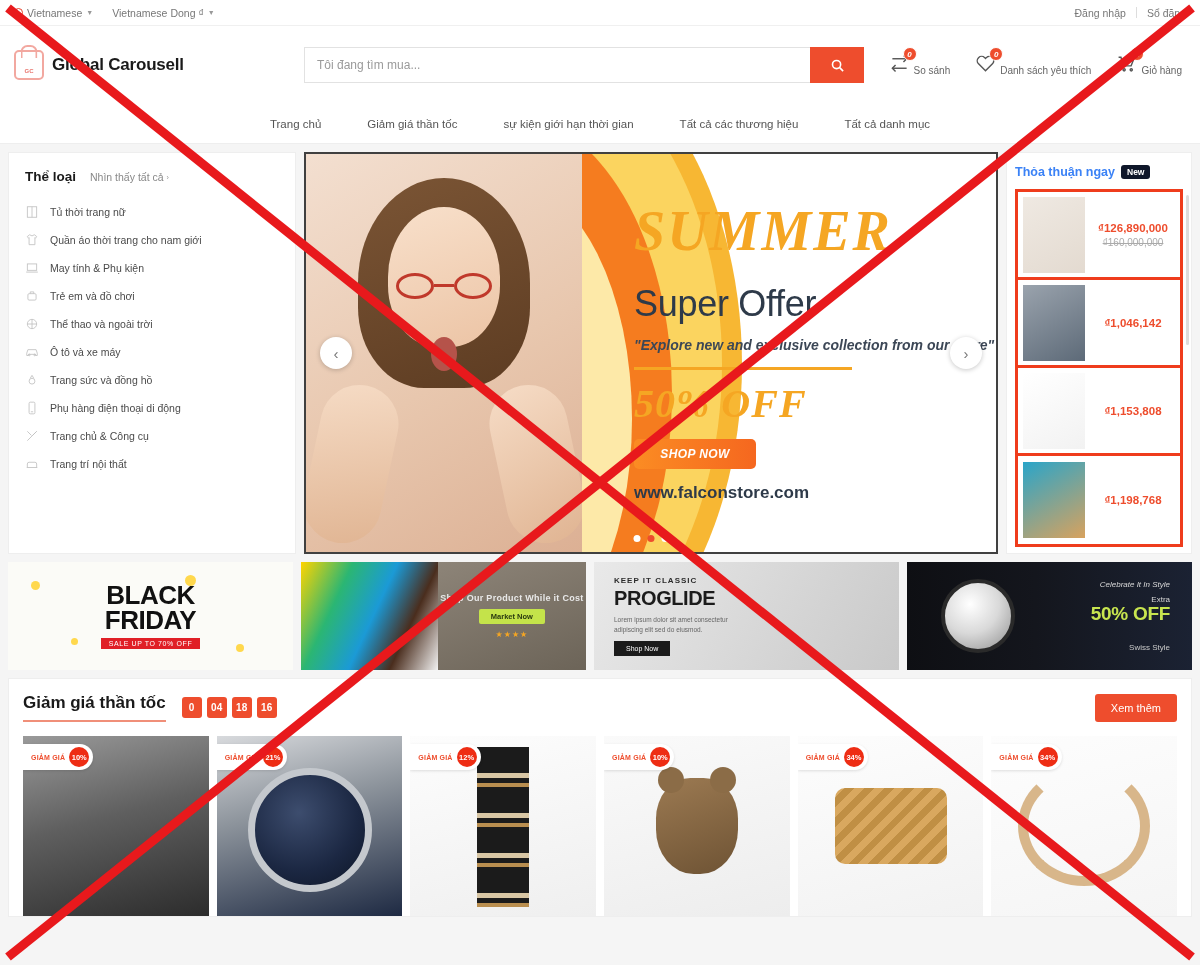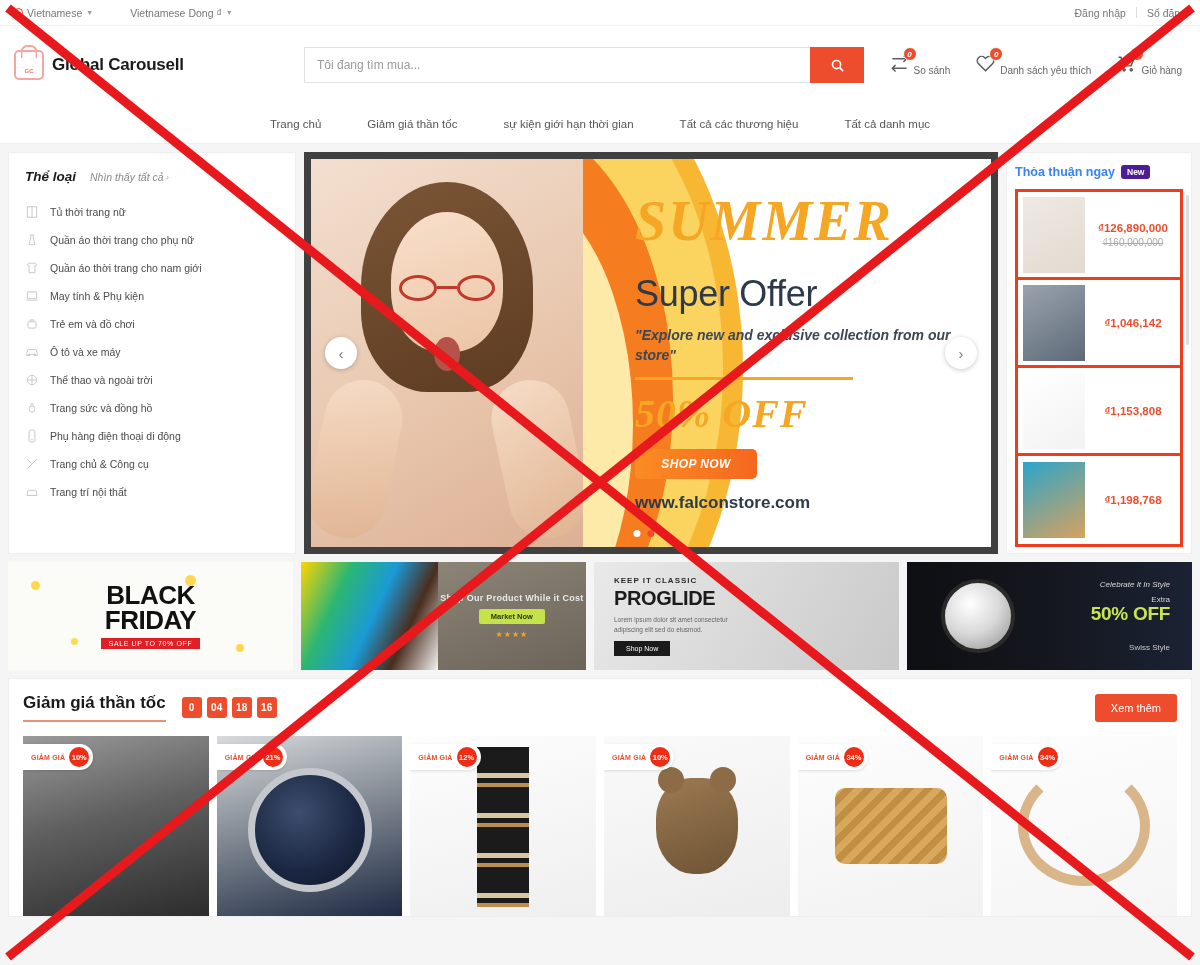--- a/index.html
+++ b/index.html
@@ -11,21 +11,21 @@
     overflow: hidden; position: relative;
   }
 
   
   .topbar {
     height: 26px; background: #ffffff;
     display: flex; align-items: center;
     padding: 0 14px; font-size: 10.5px; color: #777;
     border-bottom: 1px solid #f0f0f0;
   }
-  .topbar-left { display: flex; gap: 37px; align-items: center; }
+  .topbar-left { display: flex; gap: 19px; align-items: center; }
   .topbar-right { margin-left: auto; display: flex; align-items: center; gap: 10px; }
   .tb-item { display: flex; align-items: center; gap: 4px; cursor: pointer; white-space: nowrap; }
   .caret { font-size: 7px; color: #999; }
   .tb-sep { width: 1px; height: 11px; background: #ddd; }
   .globe {
     width: 9px; height: 9px; border-radius: 50%;
     border: 1.2px solid #e8402a; display: inline-block;
   }
 
   
@@ -80,34 +80,34 @@
   
   .main {
     display: flex; gap: 8px; padding: 8px 8px 0 8px; height: 410px;
   }
 
   
   .sidebar {
     width: 288px; background: #fff; border: 1px solid #eee;
     padding: 16px 0 8px 0; flex-shrink: 0;
   }
-  .side-head { display: flex; align-items: baseline; gap: 14px; padding: 0 16px 14px; font-style: italic; }
+  .side-head { display: flex; align-items: baseline; gap: 14px; padding: 0 16px 14px; }
   .side-title { font-size: 13.5px; font-weight: bold; color: #1a1a1a; }
   .side-all { font-size: 10.5px; color: #888; cursor: pointer; display: flex; align-items: center; gap: 3px; }
   .cat {
     display: flex; align-items: center; gap: 11px;
     padding: 7px 16px; cursor: pointer;
   }
   .cat-ico { width: 14px; height: 14px; flex-shrink: 0; color: #bdbdbd; }
   .cat-label { font-size: 10.5px; color: #4a4a4a; white-space: nowrap; }
 
   
   .carousel {
     flex: 1; position: relative; overflow: hidden;
-    border: 7px solid #404040; background: #737373;
+    border: 2px solid #404040; background: #737373;
   }
   .slide { position: absolute; inset: 0; display: flex; }
   .slide-photo {
     width: 40%; position: relative; overflow: hidden;
     background: linear-gradient(150deg,#f3dfd0 0%,#e8c7ae 55%,#dcb094 100%);
   }
   .model-hair {
     position: absolute; left: 50%; top: 6%; transform: translateX(-50%);
     width: 172px; height: 210px; border-radius: 52% 52% 40% 40%;
     background: linear-gradient(160deg,#7b5535,#5d3c22);
@@ -196,21 +196,21 @@
   .car-dots i { width: 7px; height: 7px; border-radius: 50%; background: #ffffff; cursor: pointer; display:block; }
   .car-dots i.on { background: #ee4d2d; }
 
   
   .deals {
     width: 186px; background: #fff; border: 1px solid #eee;
     flex-shrink: 0; padding: 12px 8px 0; position: relative; overflow: hidden;
   }
   .deals-head { display: flex; align-items: center; gap: 6px; margin-bottom: 10px; }
   .deals-title { font-size: 12.5px; font-weight: bold; color: #3b82f6; overflow: hidden; white-space: nowrap; text-overflow: ellipsis; }
-  .deals-new { background: #4c1d95; color: #fff; font-size: 8.5px; font-weight: bold; padding: 2px 6px; border-radius: 3px; }
+  .deals-new { background: #0f172a; color: #fff; font-size: 8.5px; font-weight: bold; padding: 2px 6px; border-radius: 3px; }
   .deal-list { border: 3px solid #ef3c1c; }
   .deal {
     display: flex; align-items: center; gap: 6px; height: 88px;
     border-bottom: 3px solid #ef3c1c; padding: 5px; background: #fff;
   }
   .deal:last-child { border-bottom: none; }
   .deal-img { width: 62px; height: 76px; flex-shrink: 0; background: #eee; }
   .d1 { background: linear-gradient(150deg,#efe9e2,#e3dad0); }
   .d2 { background: linear-gradient(150deg,#9aa3ad,#5d6a78); }
   .d3 { background: linear-gradient(150deg,#ffffff,#f2f2f2); }
@@ -428,58 +428,52 @@
     <div id="cat-list">
         <div class="cat">
           <span class="cat-ico"><svg width="14" height="14" viewBox="0 0 24 24" fill="none" stroke="#c2c2c2" stroke-width="1.5">
               <rect x="4" y="3" width="16" height="18"></rect>
               <line x1="12" y1="3" x2="12" y2="21"></line>
             </svg></span>
           <span class="cat-label">Tủ thời trang nữ</span>
         </div>
         <div class="cat">
           <span class="cat-ico"><svg width="14" height="14" viewBox="0 0 24 24" fill="none" stroke="#c2c2c2" stroke-width="1.5">
-              <path d="M9 3h6l-1 4 3 13H7l3-13z"></path>
-            </svg></span>
-          <span class="cat-label">Quần áo thời trang cho phụ nữ</span>
-        </div>
-        <div class="cat">
-          <span class="cat-ico"><svg width="14" height="14" viewBox="0 0 24 24" fill="none" stroke="#c2c2c2" stroke-width="1.5">
               <path d="M8 3l4 2 4-2 4 3-2 3-1-1v12H7V8L6 9 4 6z"></path>
             </svg></span>
           <span class="cat-label">Quần áo thời trang cho nam giới</span>
         </div>
         <div class="cat">
           <span class="cat-ico"><svg width="14" height="14" viewBox="0 0 24 24" fill="none" stroke="#c2c2c2" stroke-width="1.5">
               <rect x="4" y="5" width="16" height="11"></rect>
               <line x1="2" y1="19" x2="22" y2="19"></line>
             </svg></span>
           <span class="cat-label">May tính &amp; Phụ kiện</span>
         </div>
         <div class="cat">
           <span class="cat-ico"><svg width="14" height="14" viewBox="0 0 24 24" fill="none" stroke="#c2c2c2" stroke-width="1.5">
               <rect x="5" y="8" width="14" height="11" rx="2"></rect>
               <path d="M9 8V5h6v3"></path>
             </svg></span>
           <span class="cat-label">Trẻ em và đồ chơi</span>
+        </div>
+        <div class="cat">
+          <span class="cat-ico"><svg width="14" height="14" viewBox="0 0 24 24" fill="none" stroke="#c2c2c2" stroke-width="1.5">
+              <circle cx="12" cy="12" r="8"></circle>
+              <path d="M4 12h16M12 4v16"></path>
+            </svg></span>
+          <span class="cat-label">Thể thao và ngoài trời</span>
         </div>
         <div class="cat">
           <span class="cat-ico"><svg width="14" height="14" viewBox="0 0 24 24" fill="none" stroke="#c2c2c2" stroke-width="1.5">
               <path d="M3 14l2-6h14l2 6v4h-3v-2H6v2H3z"></path>
               <circle cx="7.5" cy="17" r="1.4"></circle>
               <circle cx="16.5" cy="17" r="1.4"></circle>
             </svg></span>
           <span class="cat-label">Ô tô và xe máy</span>
-        </div>
-        <div class="cat">
-          <span class="cat-ico"><svg width="14" height="14" viewBox="0 0 24 24" fill="none" stroke="#c2c2c2" stroke-width="1.5">
-              <circle cx="12" cy="12" r="8"></circle>
-              <path d="M4 12h16M12 4v16"></path>
-            </svg></span>
-          <span class="cat-label">Thể thao và ngoài trời</span>
         </div>
         <div class="cat">
           <span class="cat-ico"><svg width="14" height="14" viewBox="0 0 24 24" fill="none" stroke="#c2c2c2" stroke-width="1.5">
               <circle cx="12" cy="14" r="5"></circle>
               <path d="M9 9l3-5 3 5"></path>
             </svg></span>
           <span class="cat-label">Trang sức và đồng hồ</span>
         </div>
         <div class="cat">
           <span class="cat-ico"><svg width="14" height="14" viewBox="0 0 24 24" fill="none" stroke="#c2c2c2" stroke-width="1.5">

